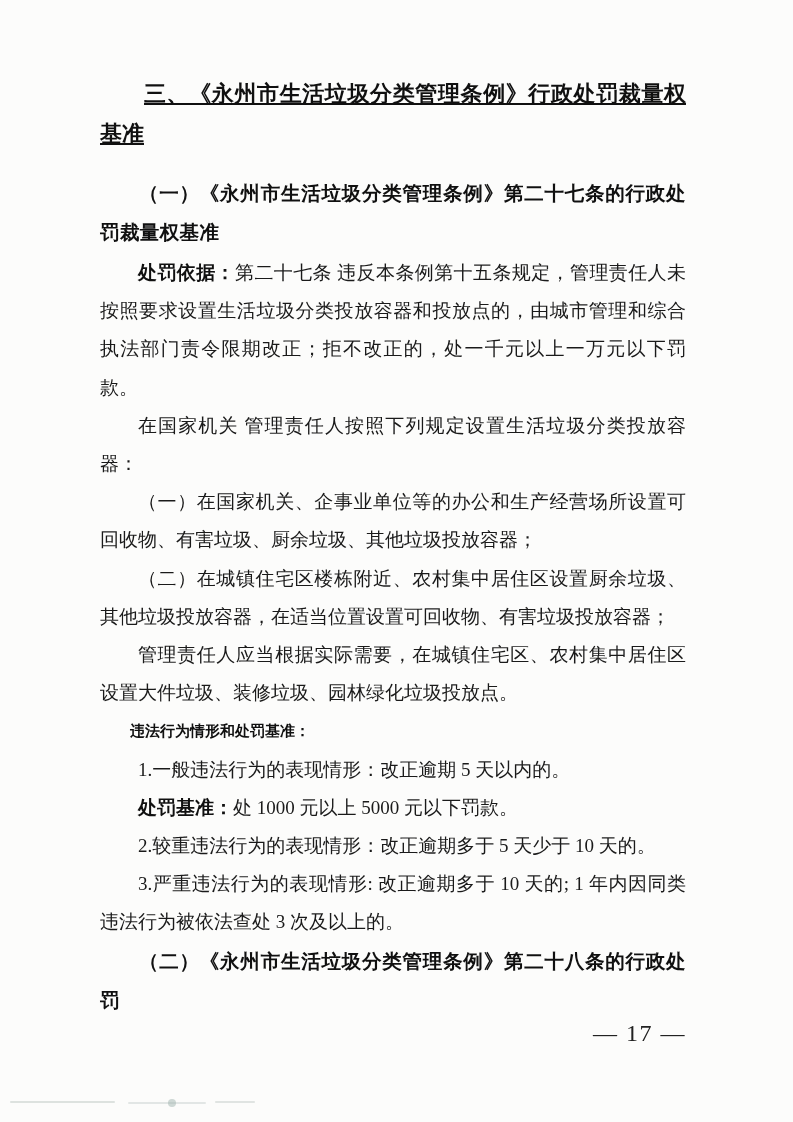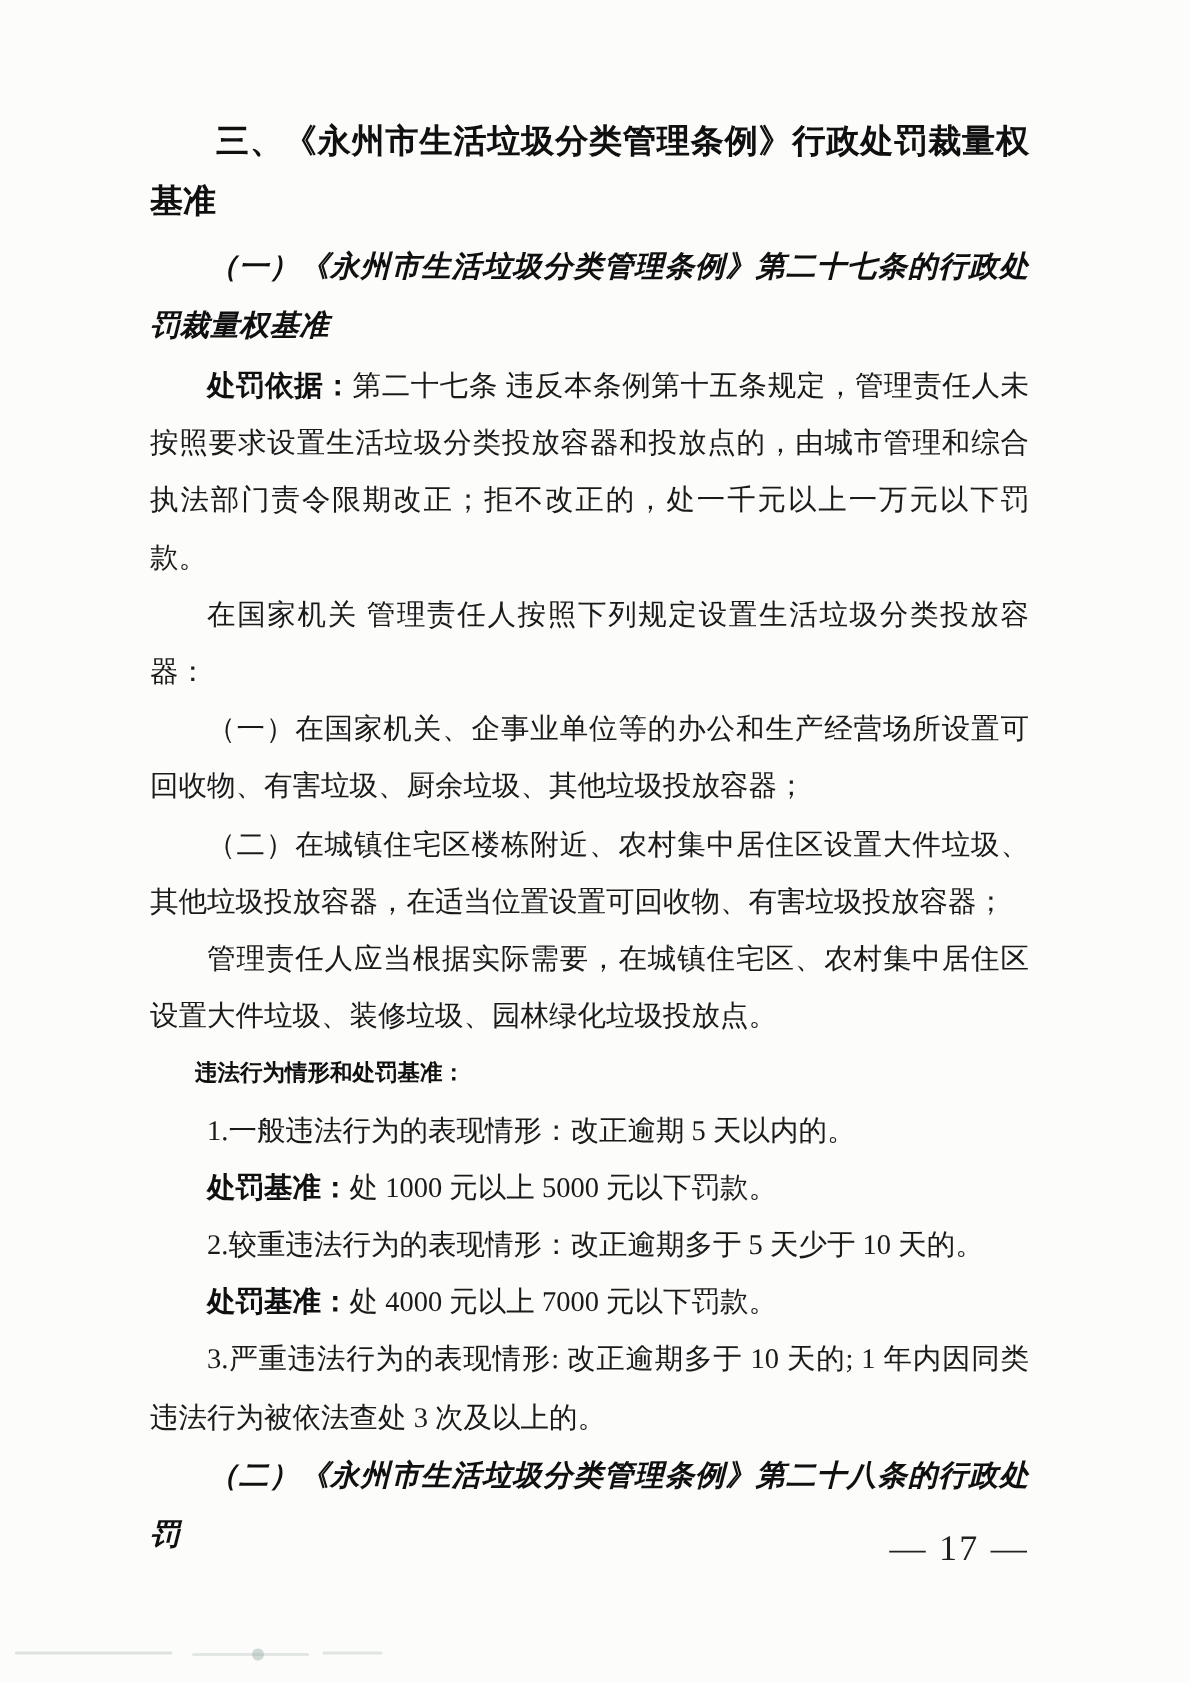--- a/index.html
+++ b/index.html
@@ -22,33 +22,33 @@
     width: 586px;
   }
   .blk-h1 {
     font-size: 22px;
     line-height: 40px;
     font-weight: 700;
     color: #101010;
     text-indent: 2em;
     text-align: justify;
     text-justify: inter-character;
-    margin: 0 0 5px 0;
+    margin: 0 0 20px 0;
+    text-decoration: underline;
   }
   .blk-h2 {
     font-size: 19.5px;
     line-height: 39px;
     font-weight: 700;
     color: #101010;
     text-indent: 2em;
     text-align: justify;
     text-justify: inter-character;
     letter-spacing: 0.4px;
     margin: 0 0 2px 0;
-    font-style: italic;
   }
   .blk-h3 {
     font-size: 15px;
     line-height: 38.2px;
     font-weight: 700;
     color: #101010;
     text-indent: 2em;
     margin: 0;
   }
   .blk-p {
@@ -86,27 +86,26 @@
 </style>
 </head>
 <body>
 
 <div class="content">
     <div class="blk-h1">三、《永州市生活垃圾分类管理条例》行政处罚裁量权基准</div>
     <div class="blk-h2">（一）《永州市生活垃圾分类管理条例》第二十七条的行政处罚裁量权基准</div>
     <p class="blk-p"><b>处罚依据：</b><span>第二十七条 违反本条例第十五条规定，管理责任人未按照要求设置生活垃圾分类投放容器和投放点的，由城市管理和综合执法部门责令限期改正；拒不改正的，处一千元以上一万元以下罚款。</span></p>
     <p class="blk-p">在国家机关 管理责任人按照下列规定设置生活垃圾分类投放容器：</p>
     <p class="blk-p">（一）在国家机关、企事业单位等的办公和生产经营场所设置可回收物、有害垃圾、厨余垃圾、其他垃圾投放容器；</p>
-    <p class="blk-p">（二）在城镇住宅区楼栋附近、农村集中居住区设置大件垃圾、其他垃圾投放容器，在适当位置设置可回收物、有害垃圾投放容器；</p>
+    <p class="blk-p">（二）在城镇住宅区楼栋附近、农村集中居住区设置厨余垃圾、其他垃圾投放容器，在适当位置设置可回收物、有害垃圾投放容器；</p>
     <p class="blk-p">管理责任人应当根据实际需要，在城镇住宅区、农村集中居住区设置大件垃圾、装修垃圾、园林绿化垃圾投放点。</p>
     <div class="blk-h3">违法行为情形和处罚基准：</div>
     <p class="blk-p">1.一般违法行为的表现情形：改正逾期 5 天以内的。</p>
     <p class="blk-p"><b>处罚基准：</b><span>处 1000 元以上 5000 元以下罚款。</span></p>
     <p class="blk-p">2.较重违法行为的表现情形：改正逾期多于 5 天少于 10 天的。</p>
-    <p class="blk-p"><b>处罚基准：</b><span>处 4000 元以上 7000 元以下罚款。</span></p>
     <p class="blk-p">3.严重违法行为的表现情形: 改正逾期多于 10 天的; 1 年内因同类违法行为被依法查处 3 次及以上的。</p>
     <div class="blk-h2">（二）《永州市生活垃圾分类管理条例》第二十八条的行政处罚</div>
   </div>
 
 <div class="page-number">— 17 —</div>
 
 <div class="scan-artifact s1"></div>
 <div class="scan-artifact s2"></div>
 <div class="scan-artifact s3"></div>
 <div class="scan-artifact s4"></div>

